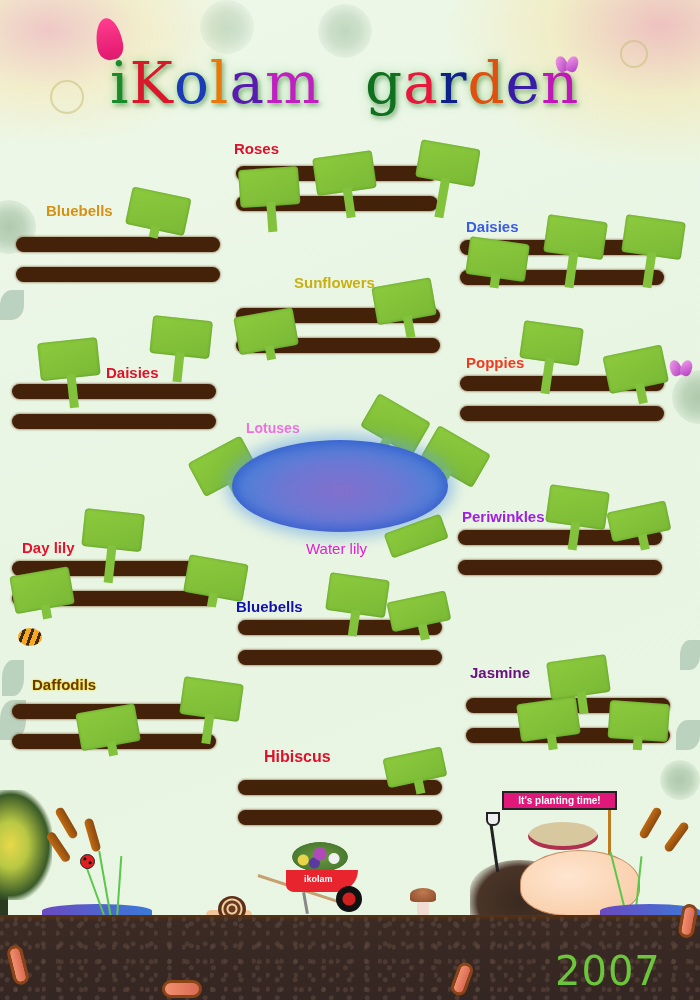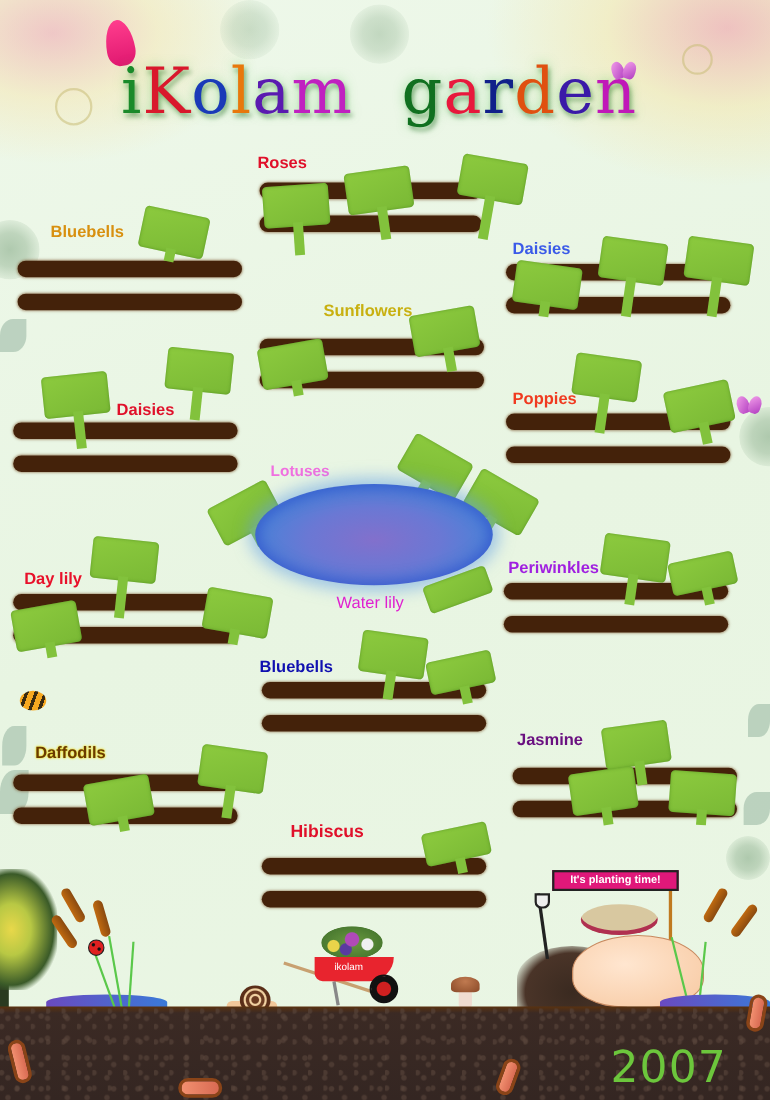--- a/index.html
+++ b/index.html
@@ -135,21 +135,21 @@
   .shovel-handle { left: 492px; top: 812px; width: 3px; height: 60px; background: #222; transform: rotate(-8deg); }
   .shovel-head { left: 486px; top: 812px; width: 14px; height: 14px; background: #eee; border: 2px solid #222; border-radius: 0 0 6px 6px; }
 
   .wheelbarrow {
     left: 258px; top: 860px; width: 110px; height: 50px;
   }
   .wb-tray {
     position: absolute; left: 28px; top: 10px; width: 72px; height: 22px;
     background: #e8242e; border-radius: 0 0 30px 10px;
   }
-  .wb-text { position: absolute; left: 46px; top: 14px; font-size: 9px; color: #fff; font-weight: normal; }
+  .wb-text { position: absolute; left: 46px; top: 14px; font-size: 9px; color: #fff; font-weight: bold; }
   .wb-flowers {
     position: absolute; left: 34px; top: -18px; width: 56px; height: 30px;
     background: radial-gradient(circle at 20% 60%, #e9d44a 0 5px, transparent 6px),
                 radial-gradient(circle at 50% 40%, #b04ab8 0 6px, transparent 7px),
                 radial-gradient(circle at 75% 55%, #f0f0f0 0 5px, transparent 6px),
                 radial-gradient(circle at 40% 70%, #5a3aa0 0 5px, transparent 6px),
                 radial-gradient(ellipse, #6a9a40 0%, #4a7a30 70%, transparent 72%);
     border-radius: 50%;
   }
   .wb-wheel {
@@ -325,21 +325,21 @@
 <div class="abs sign" style="left:420px;top:436px;transform:rotate(30deg);">
     <div class="board"></div>
     <div class="stake" style="height:22px"></div>
   </div>
 <div class="abs pond"></div>
 <div class="abs sign" style="left:392px;top:522px;transform:rotate(-20deg);">
     <div class="board" style="height:26px"></div>
   </div>
 <span class="abs label" style="left:306px;top:540px;color:#e020d0;font-weight:normal;font-size:15px;">Water lily</span>
 
-<div class="abs" style="left:10px;top:488px;width:240px;height:100px;">
+<div class="abs" style="left:10px;top:509px;width:240px;height:100px;">
   <span class="label" style="left:12px;top:30px;color:#e8102a">Day lily</span>
   <div class="row" style="left:2px;top:52px;width:204px;"></div>
   <div class="row" style="left:2px;top:82px;width:204px;"></div>
   <div class="sign" style="left:72px;top:2px;transform:rotate(6deg);">
       <div class="board"></div>
       <div class="stake" style="height:38px"></div>
     </div>
   <div class="sign" style="left:4px;top:62px;transform:rotate(-10deg);">
       <div class="board"></div>
       <div class="stake" style="height:14px"></div>

